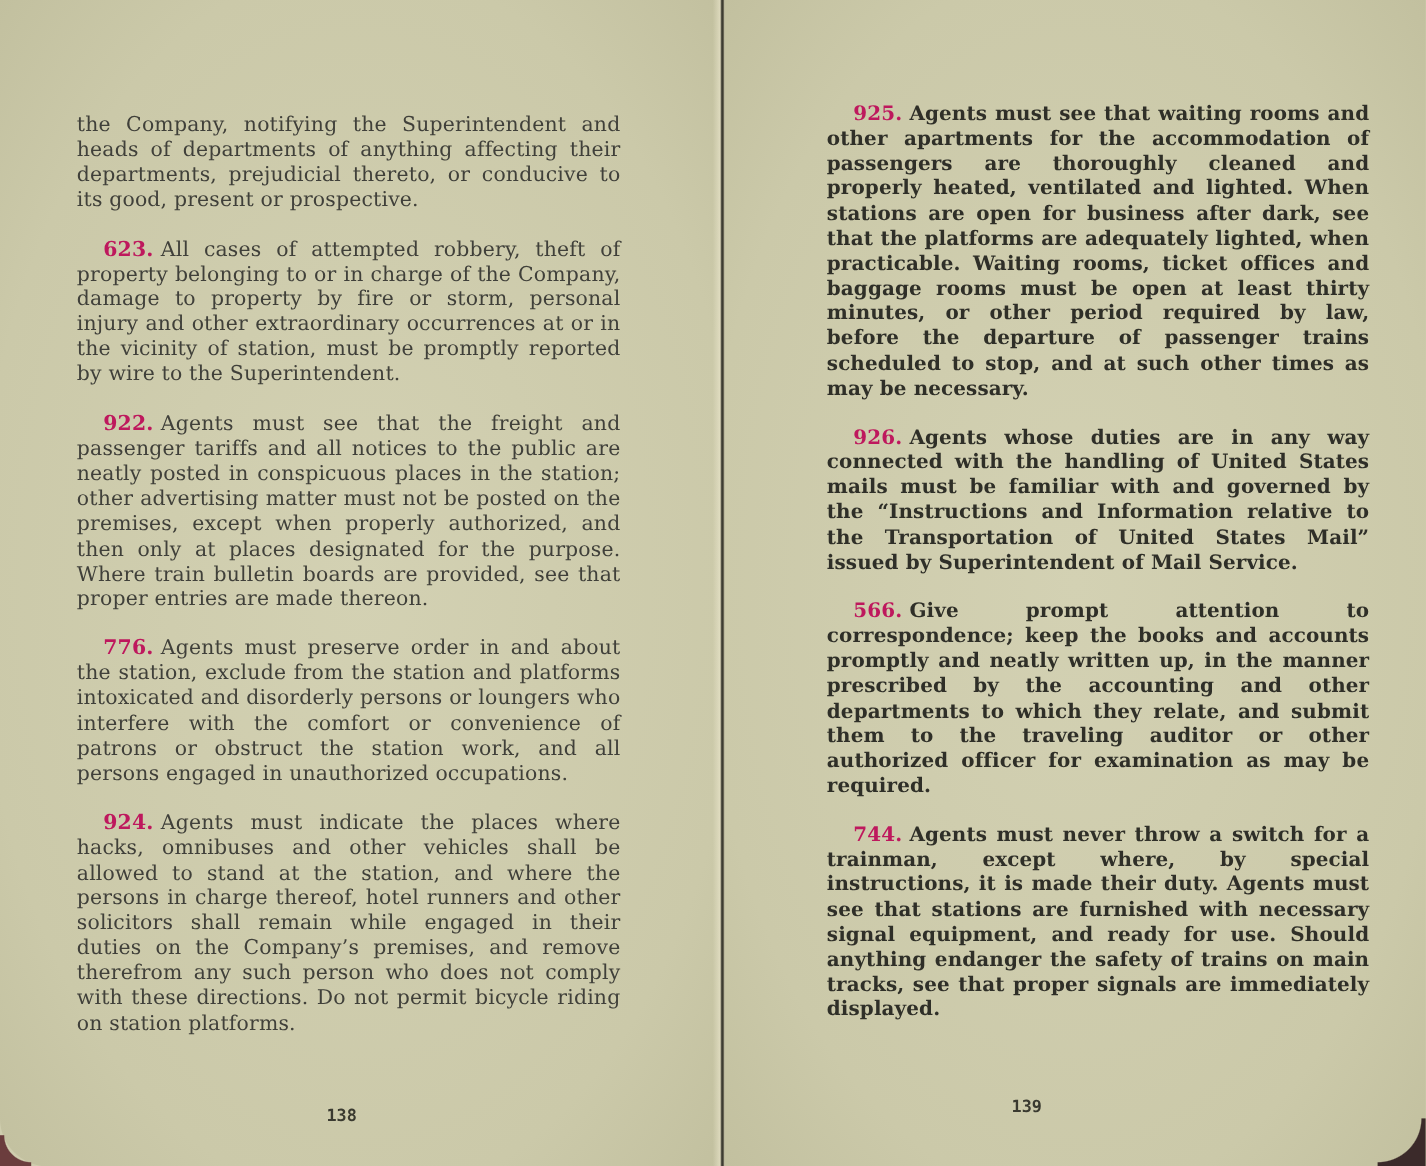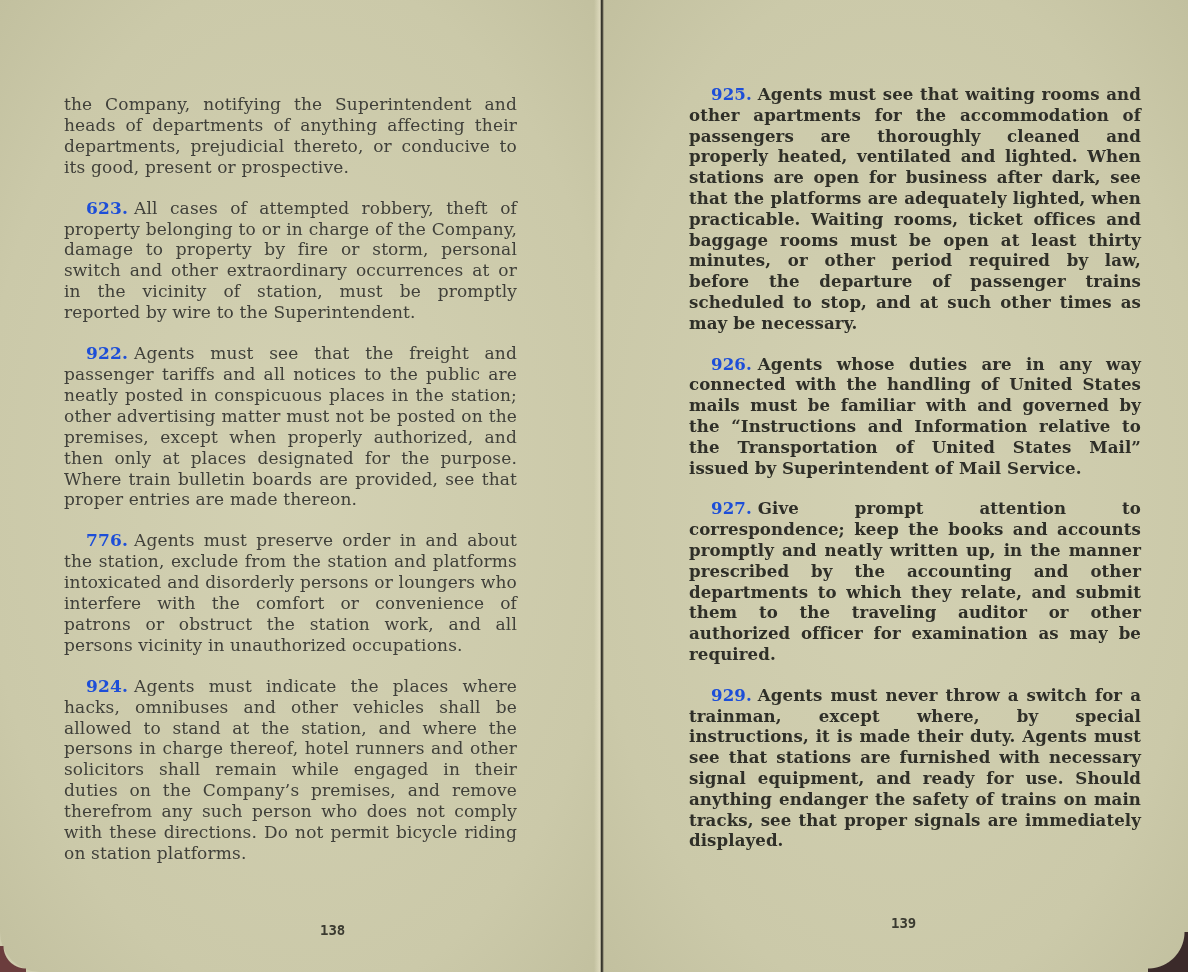--- a/index.html
+++ b/index.html
@@ -49,67 +49,67 @@
     .right-col {
       left:689px; top:84px; width:452px;
       font-family:"DejaVu Serif", serif;
       font-size:16.6px; line-height:20.8px;
       font-weight:bold;
       color:#2f2f28;
       letter-spacing:0.1px;
     }
     .para { margin:0 0 20px 0; text-indent:22px; }
     .para.first { text-indent:0; }
-    .num { font-weight:bold; color:#1d4ed8; margin-right:6px; }
+    .num { font-weight:bold; color:#be185d; margin-right:6px; }
     .page-number {
       position:absolute;
       font-family:"DejaVu Sans Mono", monospace;
-      font-weight:bold; font-size:14px; color:#3a3a30;margin-left:48px;
+      font-weight:bold; font-size:14px; color:#3a3a30;
     }
     .pn-left { left:272px; top:922px; }
     .pn-right { left:843px; top:915px; }
   </style>
 </head>
 <body>
 
 <div class="spread">
   <div class="page page-left"></div>
   <div class="page page-right"></div>
   <div class="spine-light"></div>
   <div class="spine"></div>
   <div class="corner-bl"></div>
   <div class="corner-br"></div>
 
   <div class="text-col left-col">
     <p class="para first">
       <span>the Company, notifying the Superintendent and heads of departments of anything affecting their departments, prejudicial thereto, or conducive to its good, present or prospective.</span>
     </p>
     <p class="para">
-      <span class="num">623.</span><span>All cases of attempted robbery, theft of property belonging to or in charge of the Company, damage to property by fire or storm, personal switch and other extraordinary occurrences at or in the vicinity of station, must be promptly reported by wire to the Superintendent.</span>
+      <span class="num">623.</span><span>All cases of attempted robbery, theft of property belonging to or in charge of the Company, damage to property by fire or storm, personal injury and other extraordinary occurrences at or in the vicinity of station, must be promptly reported by wire to the Superintendent.</span>
     </p>
     <p class="para">
       <span class="num">922.</span><span>Agents must see that the freight and passenger tariffs and all notices to the public are neatly posted in conspicuous places in the station; other advertising matter must not be posted on the premises, except when properly authorized, and then only at places designated for the purpose. Where train bulletin boards are provided, see that proper entries are made thereon.</span>
     </p>
     <p class="para">
-      <span class="num">776.</span><span>Agents must preserve order in and about the station, exclude from the station and platforms intoxicated and disorderly persons or loungers who interfere with the comfort or convenience of patrons or obstruct the station work, and all persons vicinity in unauthorized occupations.</span>
+      <span class="num">776.</span><span>Agents must preserve order in and about the station, exclude from the station and platforms intoxicated and disorderly persons or loungers who interfere with the comfort or convenience of patrons or obstruct the station work, and all persons engaged in unauthorized occupations.</span>
     </p>
     <p class="para">
       <span class="num">924.</span><span>Agents must indicate the places where hacks, omnibuses and other vehicles shall be allowed to stand at the station, and where the persons in charge thereof, hotel runners and other solicitors shall remain while engaged in their duties on the Company’s premises, and remove therefrom any such person who does not comply with these directions. Do not permit bicycle riding on station platforms.</span>
     </p>
   </div>
   <div class="page-number pn-left">138</div>
 
   <div class="text-col right-col">
     <p class="para">
       <span class="num">925.</span><span>Agents must see that waiting rooms and other apartments for the accommodation of passengers are thoroughly cleaned and properly heated, ventilated and lighted. When stations are open for business after dark, see that the platforms are adequately lighted, when practicable. Waiting rooms, ticket offices and baggage rooms must be open at least thirty minutes, or other period required by law, before the departure of passenger trains scheduled to stop, and at such other times as may be necessary.</span>
     </p>
     <p class="para">
       <span class="num">926.</span><span>Agents whose duties are in any way connected with the handling of United States mails must be familiar with and governed by the “Instructions and Information relative to the Transportation of United States Mail” issued by Superintendent of Mail Service.</span>
     </p>
     <p class="para">
-      <span class="num">927.</span><span>Give prompt attention to correspondence; keep the books and accounts promptly and neatly written up, in the manner prescribed by the accounting and other departments to which they relate, and submit them to the traveling auditor or other authorized officer for examination as may be required.</span>
+      <span class="num">566.</span><span>Give prompt attention to correspondence; keep the books and accounts promptly and neatly written up, in the manner prescribed by the accounting and other departments to which they relate, and submit them to the traveling auditor or other authorized officer for examination as may be required.</span>
     </p>
     <p class="para">
-      <span class="num">929.</span><span>Agents must never throw a switch for a trainman, except where, by special instructions, it is made their duty. Agents must see that stations are furnished with necessary signal equipment, and ready for use. Should anything endanger the safety of trains on main tracks, see that proper signals are immediately displayed.</span>
+      <span class="num">744.</span><span>Agents must never throw a switch for a trainman, except where, by special instructions, it is made their duty. Agents must see that stations are furnished with necessary signal equipment, and ready for use. Should anything endanger the safety of trains on main tracks, see that proper signals are immediately displayed.</span>
     </p>
   </div>
   <div class="page-number pn-right">139</div>
 </div>
 
 </body></html>

